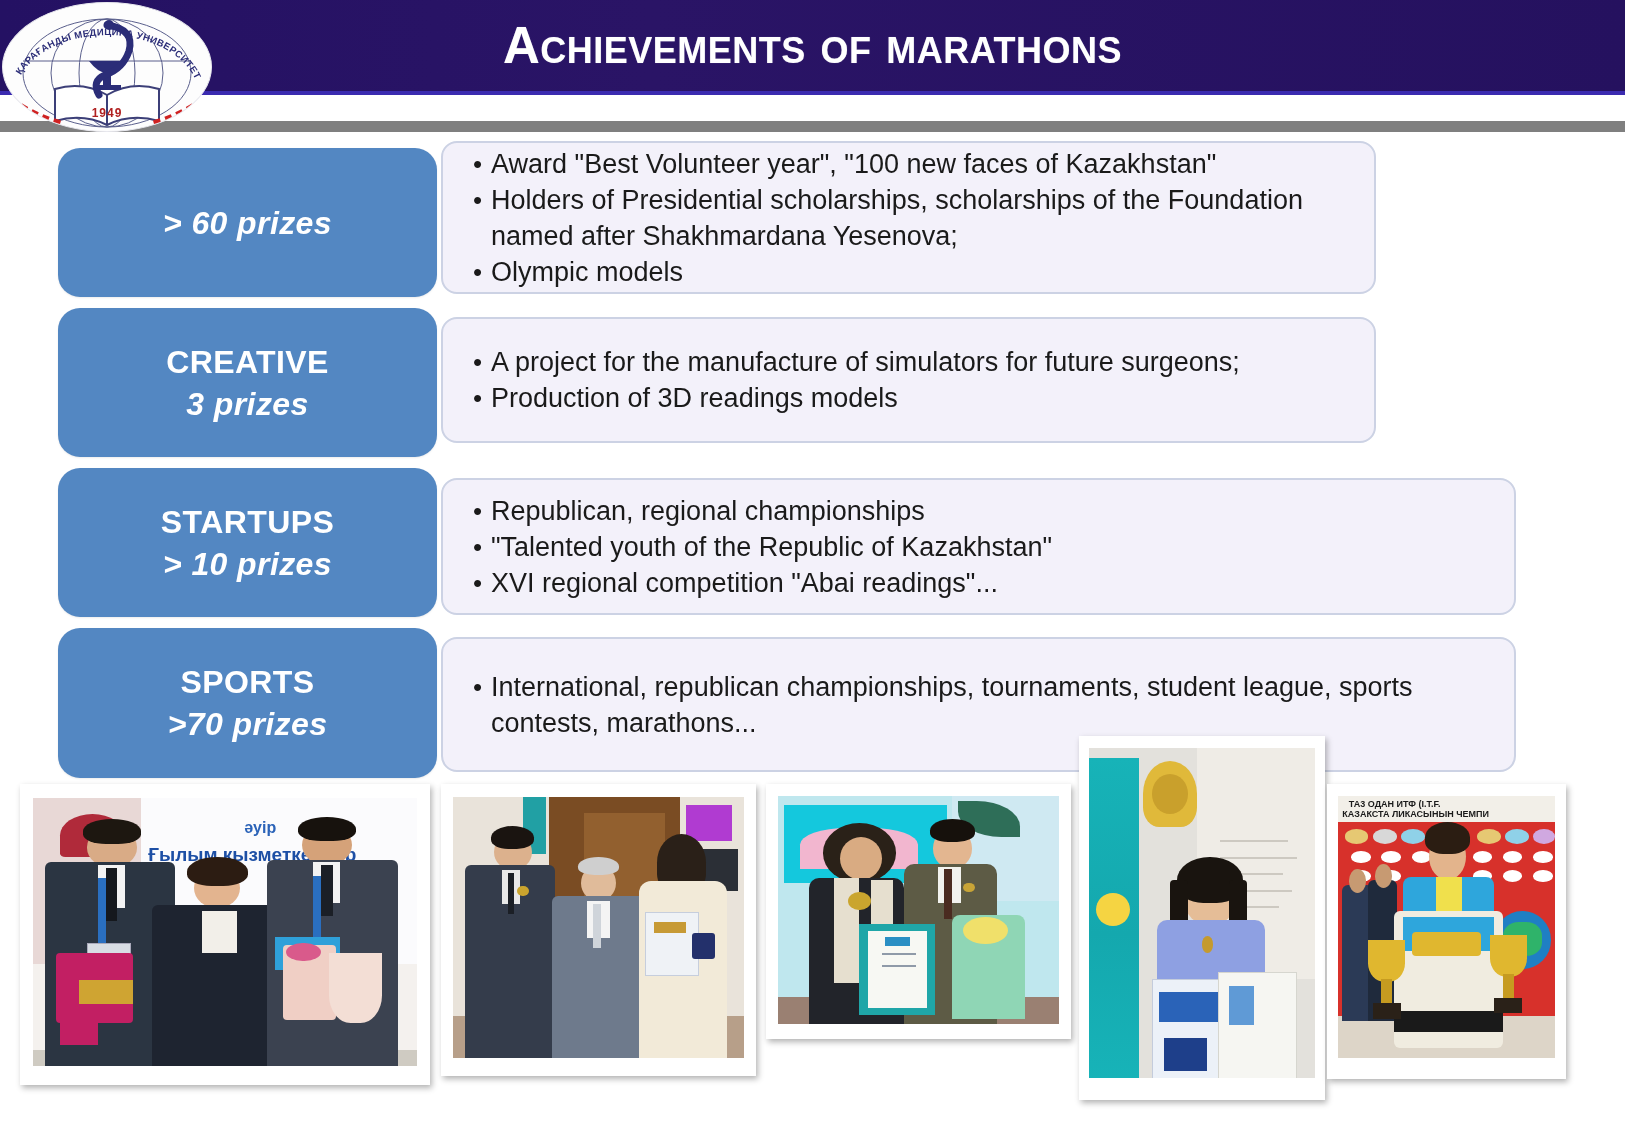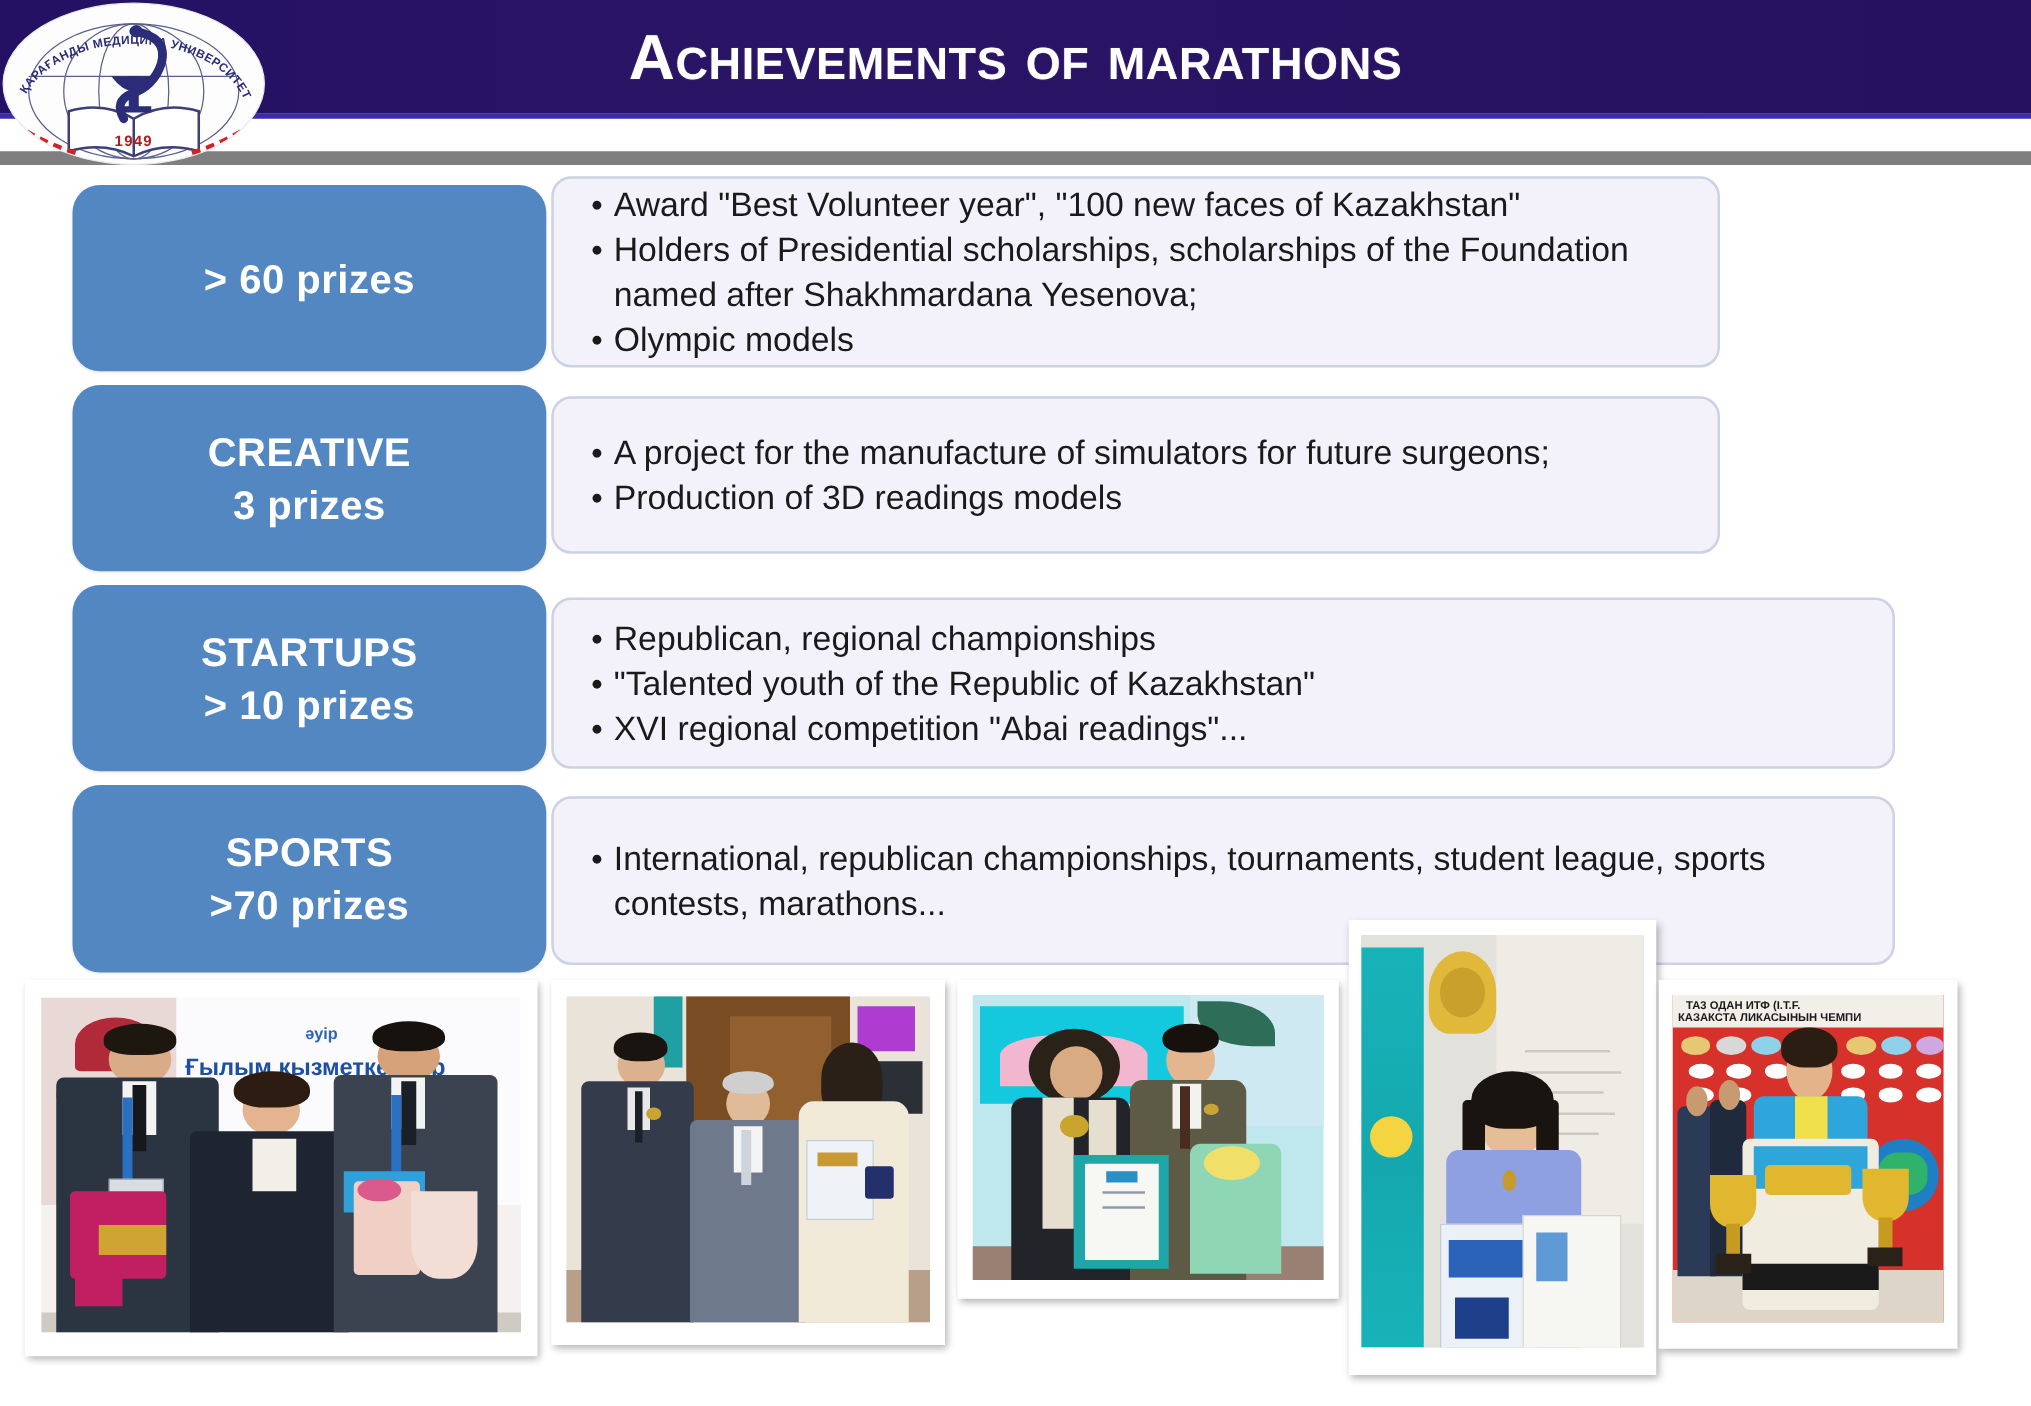--- a/index.html
+++ b/index.html
@@ -109,20 +109,21 @@
   }
   .row-label .l1 {
     font-size: 32px;
     line-height: 42px;
     letter-spacing: 0.4px;
   }
   .row-label .l2 {
     font-size: 32px;
     line-height: 42px;
     letter-spacing: 0.4px;
+    font-style: italic;
   }
 
   .row-content {
     position: absolute;
     background: #f3f1fa;
     border: 2px solid #ccd2e4;
     border-radius: 16px;
     box-sizing: border-box;
     display: flex;
     flex-direction: column;
@@ -165,21 +166,21 @@
   .suit { background: #23272f; border-radius: 6px 6px 0 0; }
   .suit2 { background: #3a4354; border-radius: 6px 6px 0 0; }
   .head { border-radius: 50%; background: #d9ab86; }
   .hair { border-radius: 50% 50% 40% 40%; background: #1d1710; }
   .shirt { background: #f3f3f3; }
 
   
   .p1-bg { left:0; top:0; width:100%; height:100%; background:#f4f1ee; }
   .p1-banner { left:26%; top:0; width:74%; height:62%; background:#fbfbfd; }
   .p1-bantext1 { position:absolute; left:30%; top:17%; color:#1d4fa5; font-size:19px; font-weight:700; font-family:"Liberation Sans",sans-serif; white-space:nowrap;}
-  .p1-bantext2 { position:absolute; left:55%; top:8%; color:#2b63b8; font-size:13px; font-weight:700; font-family:"Liberation Sans",sans-serif;}
+  .p1-bantext2 { position:absolute; left:55%; top:8%; color:#2b63b8; font-size:16px; font-weight:700; font-family:"Liberation Sans",sans-serif;}
   .p1-bantext3 { position:absolute; left:38%; top:40%; color:#2b63b8; font-size:16px; font-weight:700; font-family:"Liberation Sans",sans-serif;}
   .p1-left { left:0; top:0; width:28%; height:62%; background:#e8d8d6; }
   .p1-crest { left:7%; top:6%; width:17%; height:16%; background:#b02a3a; border-radius:50% 50% 8% 8%; }
   .p1-redtext { position:absolute; left:3%; top:27%; color:#b02a3a; font-size:10px; font-weight:700; font-family:"Liberation Sans",sans-serif;}
   .p1-floor { left:0; bottom:0; width:100%; height:6%; background:#cfcbc2; }
 
   
   .p2-bg { left:0; top:0; width:100%; height:100%; background:#e9e3da; }
   .p2-wood { left:33%; top:0; width:45%; height:46%; background:#7a4c23; }
   .p2-wood2 { left:45%; top:6%; width:28%; height:32%; background:#92602f; }

